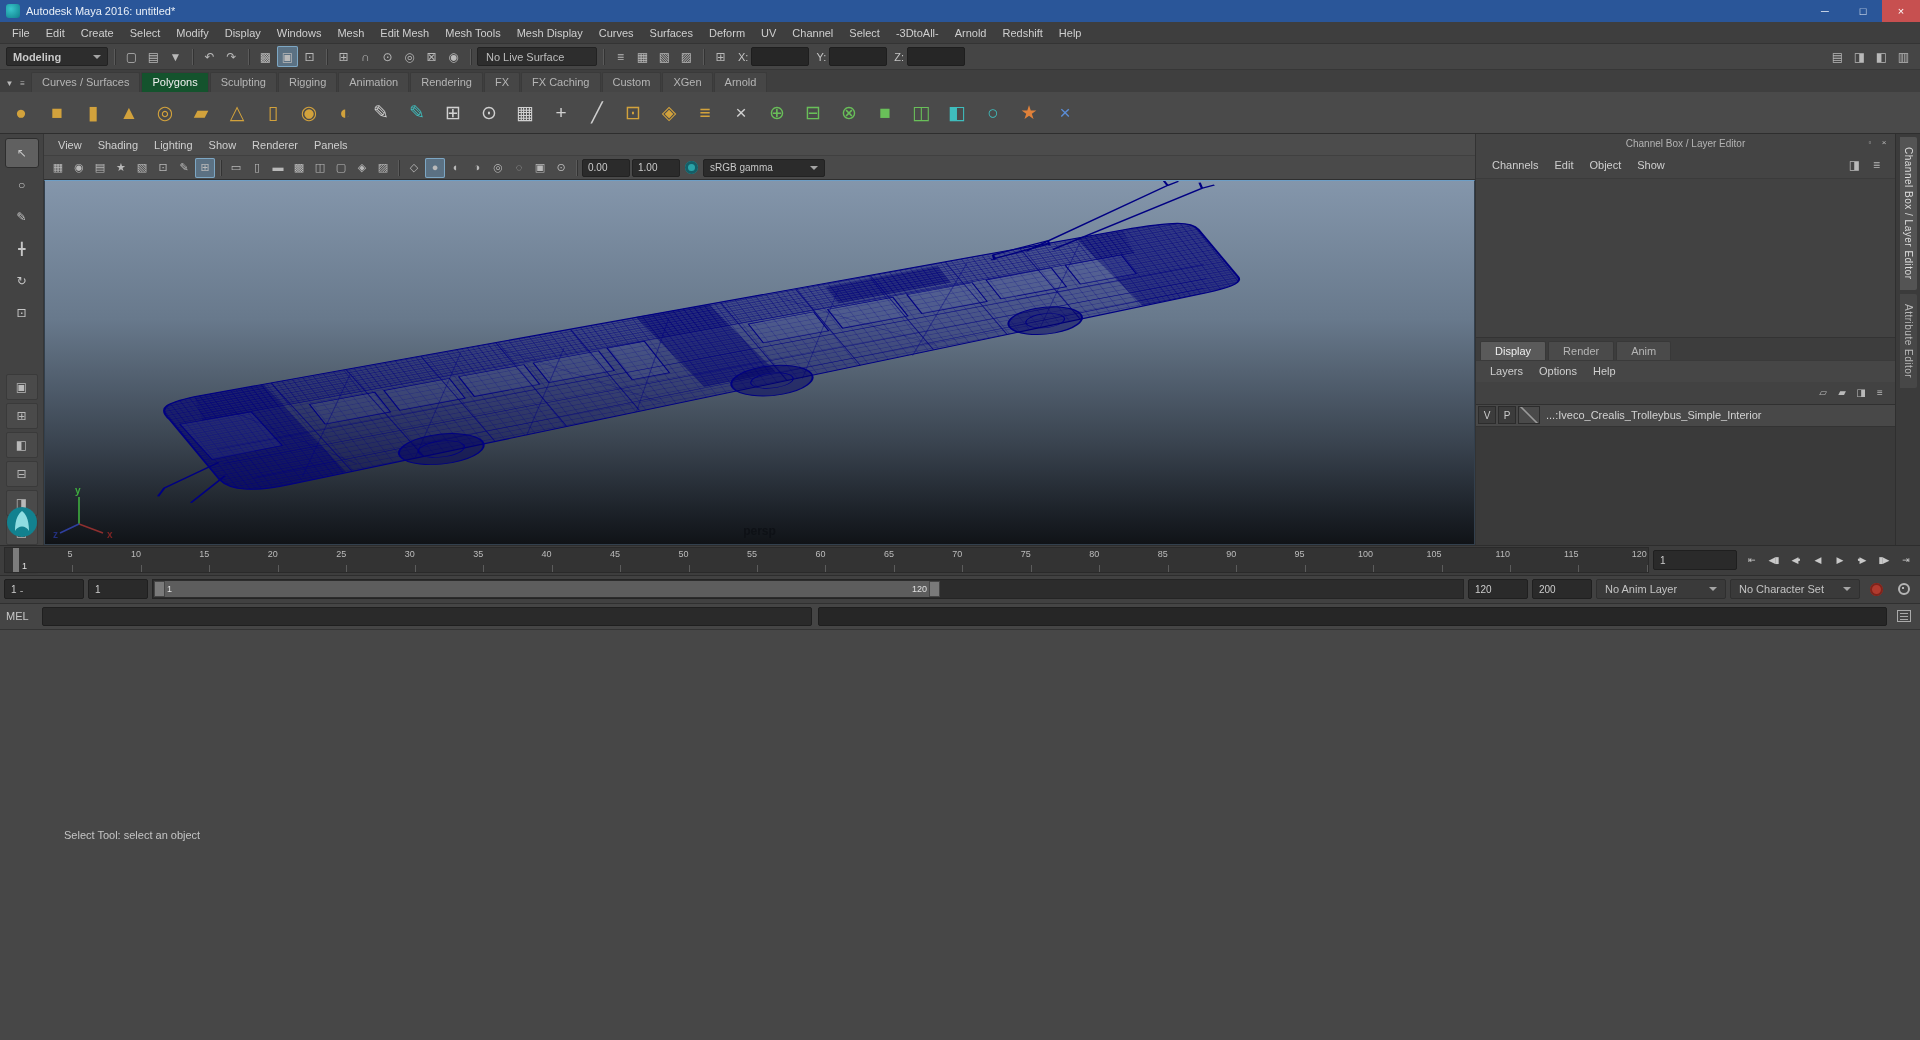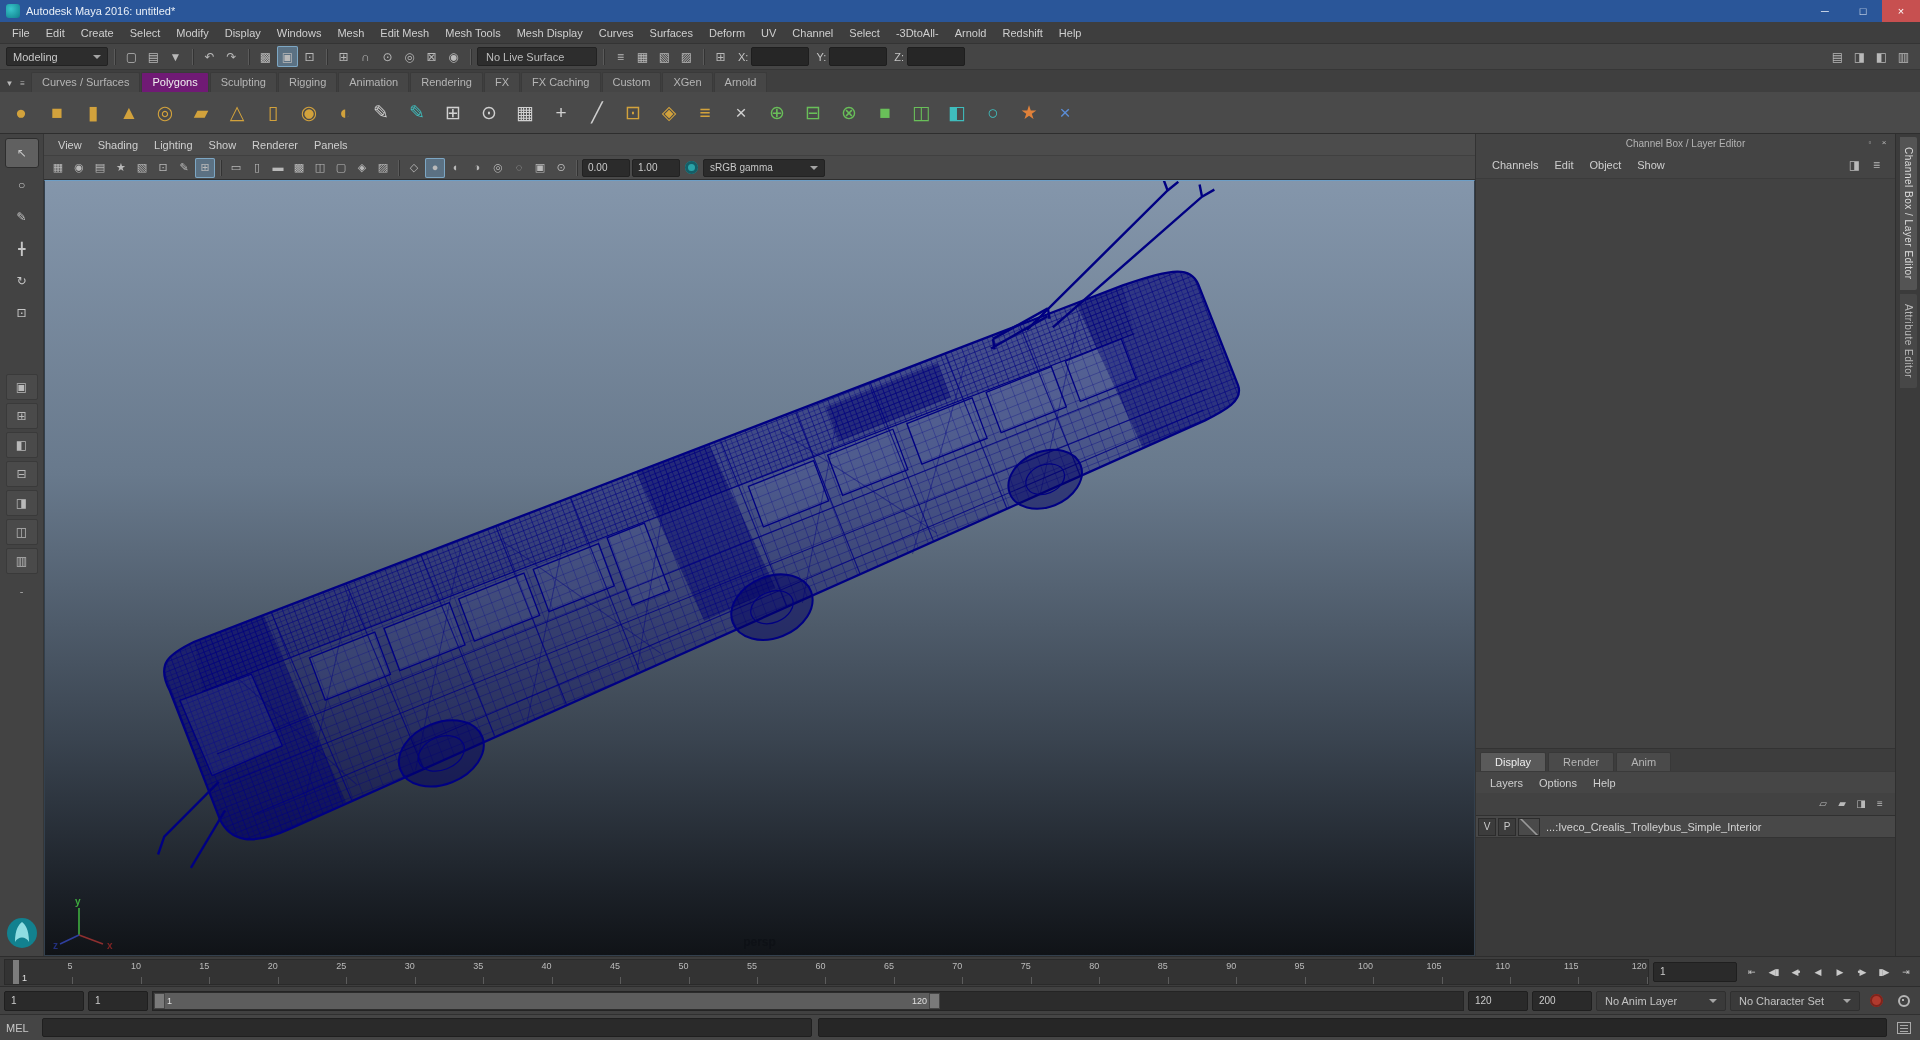--- a/index.html
+++ b/index.html
@@ -14,40 +14,40 @@
   .win-controls { margin-left: auto; align-self: stretch; display: flex; }
   .winbtn { width: 38px; height: 100%; display: inline-flex; align-items: center; justify-content: center; font-size: 11px; color: #e6ecf4; }
   .winbtn.close { background: var(--close_button, #c75050); color: #fff; }
 
   
   .menubar { flex: 0 0 22px; background: #3e3e3e; border-bottom: 1px solid #343434; display: flex; align-items: stretch; padding-left: 4px; }
   .menu-item { display: inline-flex; align-items: center; padding: 0 8px; color: #cfcfcf; white-space: nowrap; }
 
   
   .statusline { flex: 0 0 26px; background: #454545; border-bottom: 1px solid #373737; display: flex; align-items: center; padding: 0 6px; gap: 3px; }
-  .ws-select { width: 102px; height: 19px; background: #2d2d2d; border: 1px solid #222; border-radius: 2px; display: flex; align-items: center; padding: 0 6px; color: #c9c9c9; }
+  .ws-select { width: 102px; height: 19px; background: #2d2d2d; border: 1px solid #222; border-radius: 2px; display: flex; align-items: center; padding: 0 6px; color: #c9c9c9; font-weight: bold; }
   .ws-select .caret { margin-left: auto; }
   .caret { width: 0; height: 0; border-left: 4px solid transparent; border-right: 4px solid transparent; border-top: 4px solid #a5a5a5; }
   .vsep { width: 1px; height: 16px; background: #5b5b5b; margin: 0 3px; box-shadow: 1px 0 0 #333; flex: 0 0 auto; }
   .icon-row { display: flex; align-items: center; gap: 1px; }
   .tb-icon { width: 21px; height: 21px; display: inline-flex; align-items: center; justify-content: center; border-radius: 2px; color: #b9b9b9; }
   .tb-icon .glyph, .glyph { font-style: normal; font-size: 12px; line-height: 1; }
   .tb-icon.active { background: #5b7183; box-shadow: inset 0 0 0 1px #7da7c4; }
   .live-field { min-width: 120px; height: 19px; background: #2d2d2d; border: 1px solid #222; border-radius: 2px; display: flex; align-items: center; padding: 0 8px; color: #bdbdbd; }
   .coord-label { color: #c5c5c5; margin-left: 4px; }
   .coord-field { width: 58px; height: 19px; background: #262626; border: 1px solid #1e1e1e; border-radius: 2px; display: inline-block; }
   .spacer { flex: 1; }
 
   
   .shelf-tabs-row { flex: 0 0 22px; background: #3f3f3f; display: flex; align-items: flex-end; gap: 2px; padding: 0 3px; }
   .shelf-menu-icons { display: flex; align-items: center; }
   .shelf-menu-icons .tb-icon { width: 13px; height: 16px; }
   .shelf-menu-icons .glyph { font-size: 8px; }
   .shelf-tab { padding: 3px 10px 4px; color: #b5b5b5; background: #464646; border: 1px solid #3a3a3a; border-bottom: none; border-radius: 2px 2px 0 0; white-space: nowrap; }
-  .shelf-tab.active { background: #701a75; color: #f0f0f0; }
+  .shelf-tab.active { background: #14532d; color: #f0f0f0; }
   .shelf-icons { flex: 0 0 42px; background: #4a4a4a; border-bottom: 1px solid #2e2e2e; display: flex; align-items: center; padding: 0 4px; gap: 2px; }
   .shelf-item { width: 34px; height: 36px; display: inline-flex; align-items: center; justify-content: center; border-radius: 3px; }
   .shelf-item .glyph { font-size: 19px; }
 
   
   .main { flex: 1; display: flex; min-height: 0; }
 
   .toolbox { flex: 0 0 44px; background: #434343; border-right: 1px solid #363636; display: flex; flex-direction: column; align-items: center; padding-top: 4px; position: relative; }
   .tool { width: 34px; height: 30px; display: flex; align-items: center; justify-content: center; font-size: 15px; color: #c6c6c6; border-radius: 3px; }
   .tool.active { background: #606060; box-shadow: inset 0 0 0 1px #2e2e2e; }
@@ -831,14 +831,17 @@
 
   <div class="cmd-row">
     <span class="cmd-label">MEL</span>
     <div class="cmd-input"></div>
     <div class="cmd-result"></div>
     <button class="tb-icon">
         <span class="se-icon"></span>
       </button>
   </div>
 
+  <div class="help-row">
+    <span>Select Tool: select an object</span>
+  </div>
 
 </div>
 
 </body></html>

